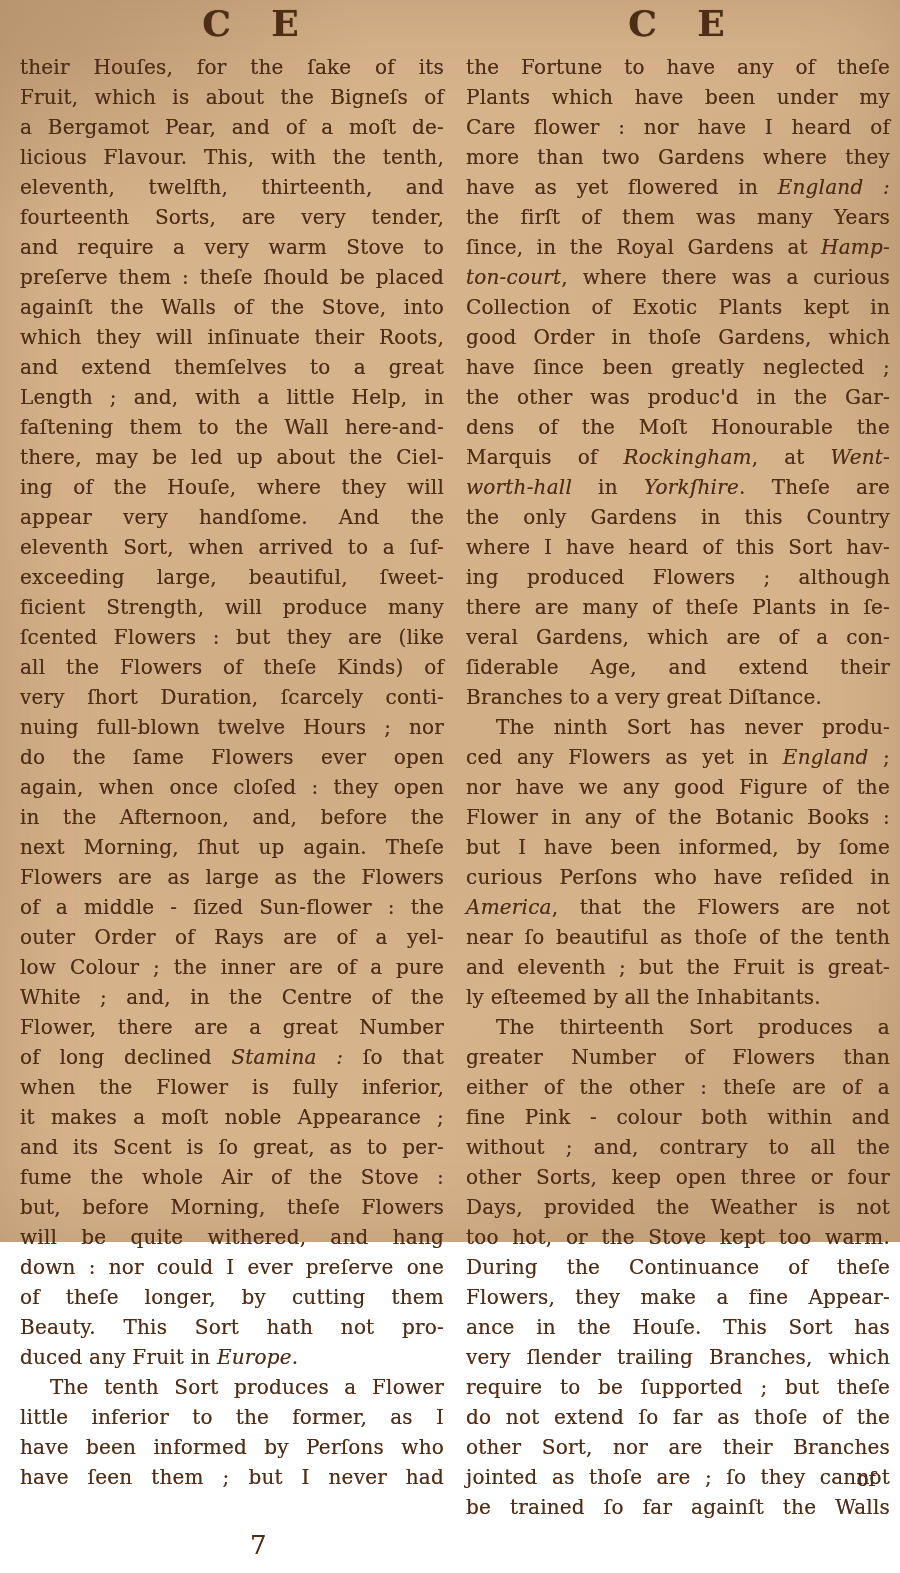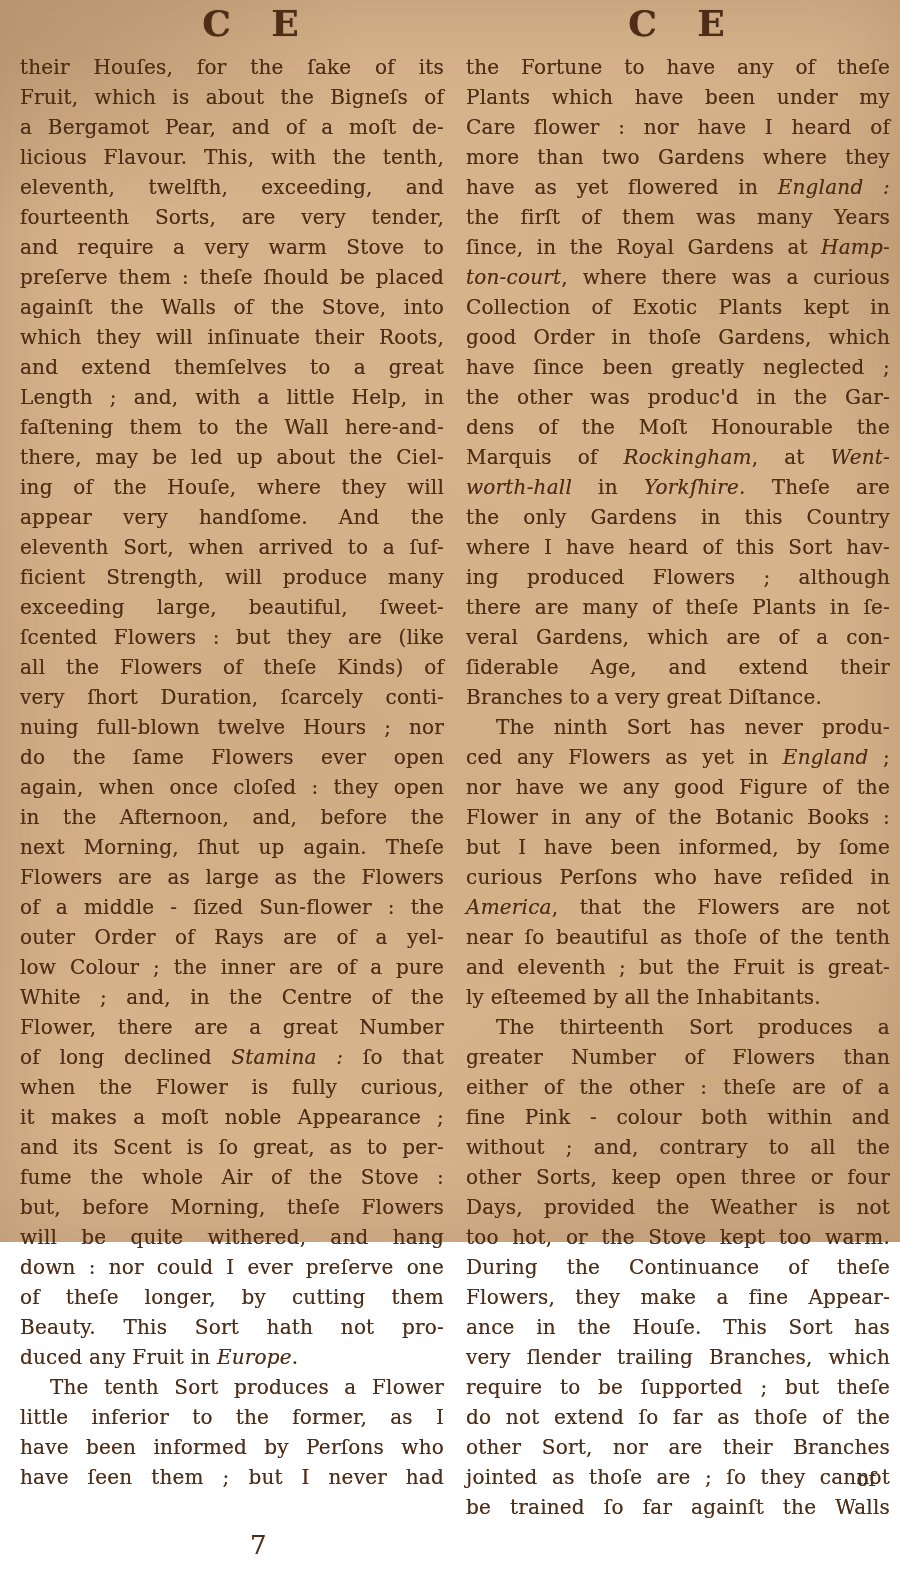--- a/index.html
+++ b/index.html
@@ -79,51 +79,51 @@
 
 <div class="page">
   <div class="runhead left">C E</div>
   <div class="runhead right">C E</div>
 
   <div class="col colL" id="col-left">
       <div class="line"><span>their Houſes, for the ſake of its</span></div>
       <div class="line"><span>Fruit, which is about the Bigneſs of</span></div>
       <div class="line"><span>a Bergamot Pear, and of a moſt de-</span></div>
       <div class="line"><span>licious Flavour. This, with the tenth,</span></div>
-      <div class="line"><span>eleventh, twelfth, exceeding, and</span></div>
+      <div class="line"><span>eleventh, twelfth, thirteenth, and</span></div>
       <div class="line"><span>fourteenth Sorts, are very tender,</span></div>
       <div class="line"><span>and require a very warm Stove to</span></div>
       <div class="line"><span>preſerve them : theſe ſhould be placed</span></div>
       <div class="line"><span>againſt the Walls of the Stove, into</span></div>
       <div class="line"><span>which they will inſinuate their Roots,</span></div>
       <div class="line"><span>and extend themſelves to a great</span></div>
       <div class="line"><span>Length ; and, with a little Help, in</span></div>
       <div class="line"><span>faſtening them to the Wall here-and-</span></div>
       <div class="line"><span>there, may be led up about the Ciel-</span></div>
       <div class="line"><span>ing of the Houſe, where they will</span></div>
       <div class="line"><span>appear very handſome. And the</span></div>
       <div class="line"><span>eleventh Sort, when arrived to a ſuf-</span></div>
+      <div class="line"><span>exceeding large, beautiful, ſweet-</span></div>
       <div class="line"><span>ficient Strength, will produce many</span></div>
-      <div class="line"><span>exceeding large, beautiful, ſweet-</span></div>
       <div class="line"><span>ſcented Flowers : but they are (like</span></div>
       <div class="line"><span>all the Flowers of theſe Kinds) of</span></div>
       <div class="line"><span>very ſhort Duration, ſcarcely conti-</span></div>
       <div class="line"><span>nuing full-blown twelve Hours ; nor</span></div>
       <div class="line"><span>do the ſame Flowers ever open</span></div>
       <div class="line"><span>again, when once cloſed : they open</span></div>
       <div class="line"><span>in the Afternoon, and, before the</span></div>
       <div class="line"><span>next Morning, ſhut up again. Theſe</span></div>
       <div class="line"><span>Flowers are as large as the Flowers</span></div>
       <div class="line"><span>of a middle - ſized Sun-flower : the</span></div>
       <div class="line"><span>outer Order of Rays are of a yel-</span></div>
       <div class="line"><span>low Colour ; the inner are of a pure</span></div>
       <div class="line"><span>White ; and, in the Centre of the</span></div>
       <div class="line"><span>Flower, there are a great Number</span></div>
       <div class="line"><span>of long declined </span><i>Stamina :</i><span> ſo that</span></div>
-      <div class="line"><span>when the Flower is fully curious,</span></div>
+      <div class="line"><span>when the Flower is fully inferior,</span></div>
       <div class="line"><span>it makes a moſt noble Appearance ;</span></div>
       <div class="line"><span>and its Scent is ſo great, as to per-</span></div>
       <div class="line"><span>fume the whole Air of the Stove :</span></div>
       <div class="line"><span>but, before Morning, theſe Flowers</span></div>
       <div class="line"><span>will be quite withered, and hang</span></div>
       <div class="line"><span>down : nor could I ever preſerve one</span></div>
       <div class="line"><span>of theſe longer, by cutting them</span></div>
       <div class="line"><span>Beauty. This Sort hath not pro-</span></div>
       <div class="line ragged"><span>duced any Fruit in </span><i>Europe</i><span>.</span></div>
       <div class="line indent"><span>The tenth Sort produces a Flower</span></div>

